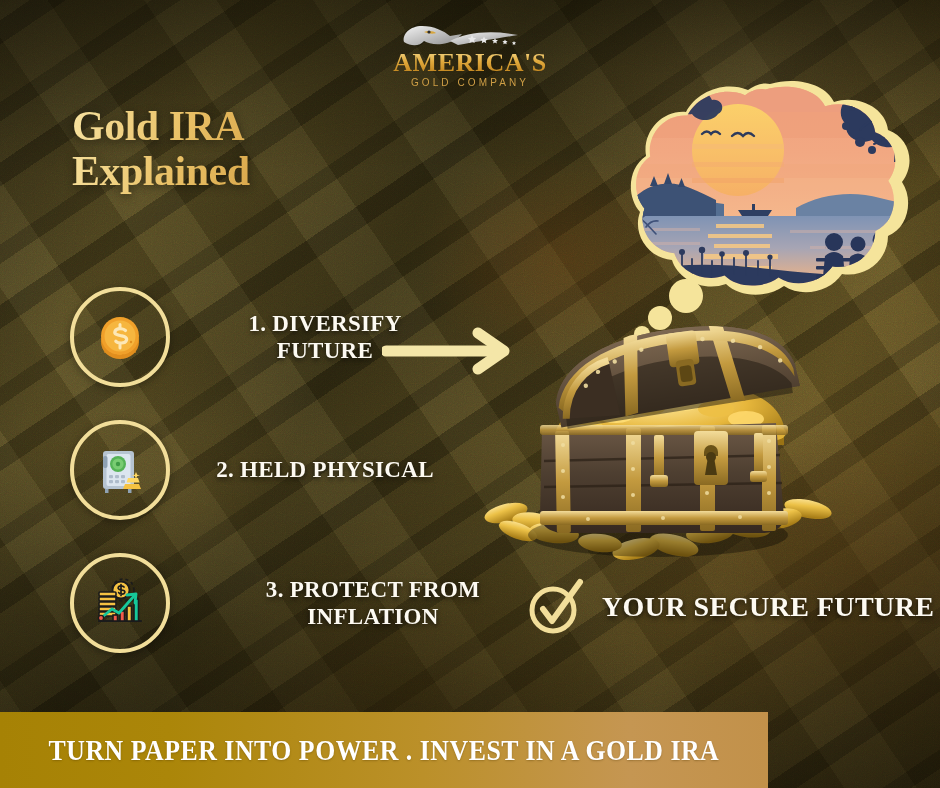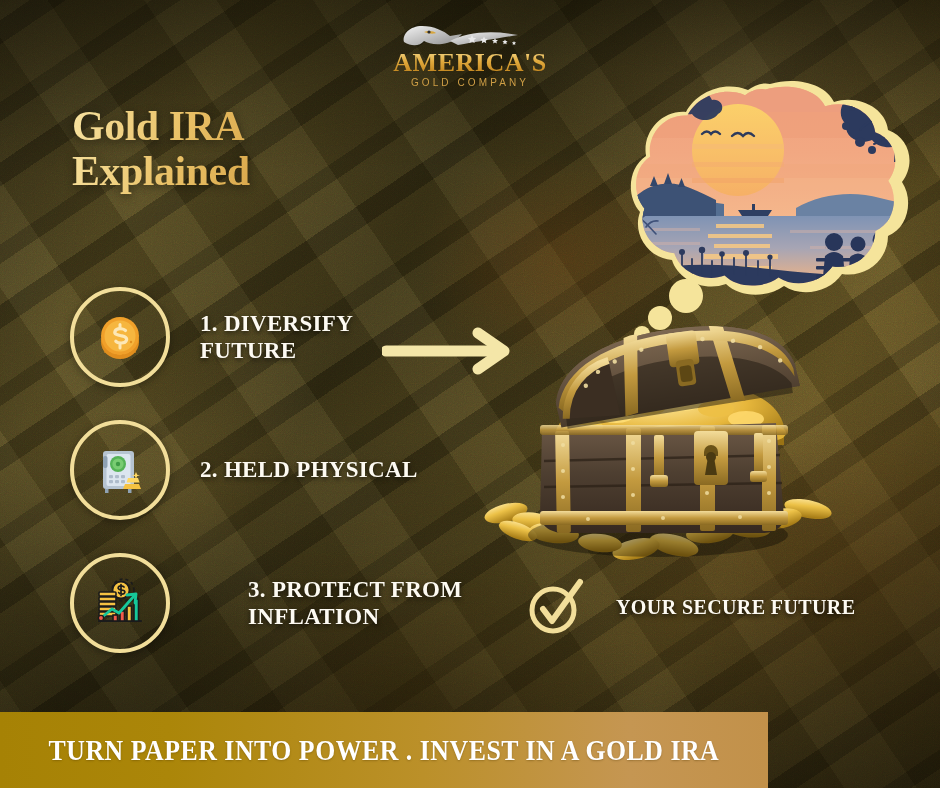--- a/index.html
+++ b/index.html
@@ -102,41 +102,42 @@
     flex:0 0 auto;
     box-shadow:0 2px 8px rgba(0,0,0,.35);
   }
   .f-ico{width:56px;height:56px;display:block;}
   .f-text{
     margin-left:30px;width:250px;
     font-family:"Liberation Serif",serif;
     font-size:23px;font-weight:700;color:#fdfaf2;
     line-height:1.18;letter-spacing:.3px;
     text-shadow:0 2px 5px rgba(0,0,0,.65);
+    text-align:center;
   }
   .f-num{white-space:nowrap;}
 
   
   .arrow{position:absolute;left:382px;top:327px;width:136px;height:48px;}
 
   
   .bubble-wrap{position:absolute;left:620px;top:78px;width:300px;height:270px;}
 
   
   .chest{position:absolute;left:478px;top:295px;width:360px;height:275px;}
 
   
   .secure{
     position:absolute;left:526px;top:578px;display:flex;align-items:center;
   }
   .secure-check{width:58px;height:58px;flex:0 0 auto;}
   .secure-text{
-    margin-left:32px;
+    margin-left:18px;
     font-family:"Liberation Serif",serif;
-    font-size:20px;font-weight:700;color:#fdfaf2;letter-spacing:.4px;
+    font-size:28px;font-weight:700;color:#fdfaf2;letter-spacing:.4px;
     text-shadow:0 2px 5px rgba(0,0,0,.7);
     white-space:nowrap;
   }
 
   
   .banner{
     position:absolute;left:0;top:712px;width:768px;height:76px;
     background:linear-gradient(90deg,#a68205 0%,#ab8609 22%,#bb9029 55%,#c59652 82%,#c2914a 100%);
     display:flex;align-items:center;justify-content:center;
   }

